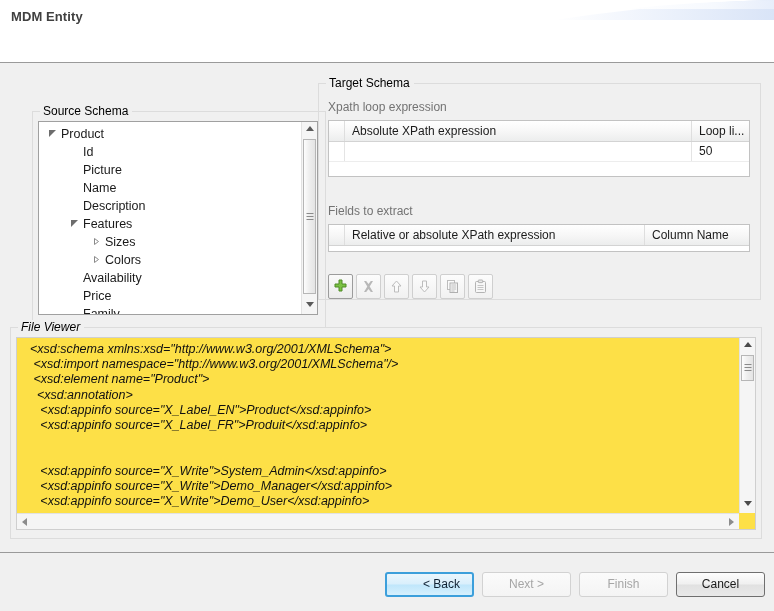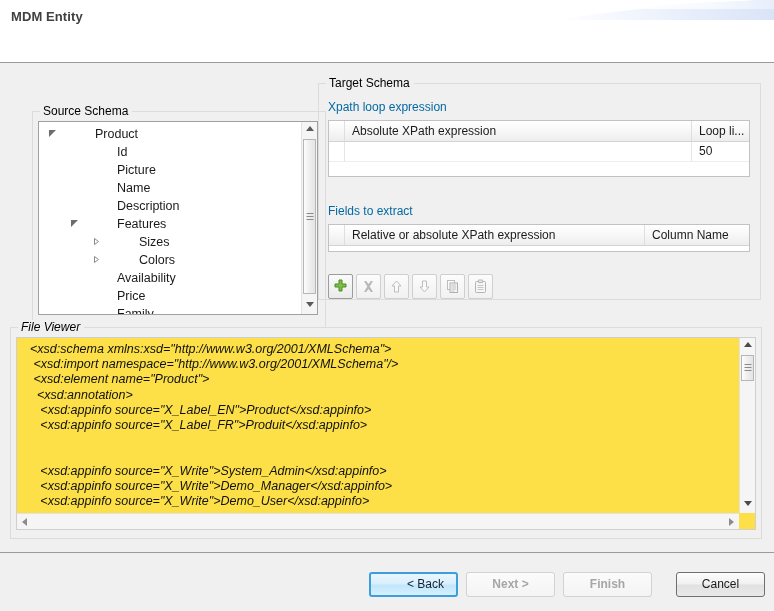--- a/index.html
+++ b/index.html
@@ -94,21 +94,20 @@
     width: 264px;
   }
   .tree-row {
     position: relative;
     height: 18px;
     line-height: 18px;
     white-space: nowrap;
     font-size: 12.5px;
     color: #1a1a1a;
     cursor: default;
-    padding-left: 34px;
   }
   .tree-row .twisty {
     position: absolute;
     width: 14px;
     text-align: center;
     top: 0;
     font-size: 8px;
     line-height: 18px;
     color: #5a5a5a;
   }
@@ -166,21 +165,21 @@
     top: 0; width: 16px; height: 16px;
   }
   .hscroll .sb-arrow.left { left: 0; }
   .hscroll .sb-arrow.right { right: 0; }
   .arrow-glyph { display: block; margin: 4px auto 0; }
 
   
   .sub-label {
     position: absolute;
     font-size: 12px;
-    color: #0369a1;
+    color: #737373;
     white-space: nowrap;
   }
   #xpath-label { left: 9px; top: 16px; }
   #fields-label { left: 9px; top: 120px; text-align: center; }
 
   .tbl {
     position: absolute;
     background: #ffffff;
     border: 1px solid #c2c2c2;
     box-sizing: border-box;
@@ -300,33 +299,32 @@
     font-size: 12px;
     border: 1px solid #b4b4b4;
     border-radius: 3px;
     background: linear-gradient(to bottom, #fdfdfd 0%, #f3f3f3 48%, #e7e7e7 52%, #ededed 100%);
     color: #1b1b1b;
     box-sizing: border-box;
     cursor: default;
     user-select: none;
   }
   .wbtn.disabled { color: #a6a6a6; border-color: #d2d2d2;
-    background: linear-gradient(to bottom, #fbfbfb 0%, #f4f4f4 100%); font-weight: bold; }
+    background: linear-gradient(to bottom, #fbfbfb 0%, #f4f4f4 100%); }
   .wbtn.default {
     border: 2px solid #3c9fdb;
     border-radius: 3px;
     background: linear-gradient(to bottom, #eaf6fd 0%, #d9effc 48%, #bfe6fb 52%, #d6f0fd 100%);
     line-height: 21px;
     color: #123;
     padding-left: 24px;
   }
   .wbtn.focused {
     border: 1px solid #6f6f6f;
     background: linear-gradient(to bottom, #fdfdfd 0%, #f0f0f0 48%, #e1e1e1 52%, #e9e9e9 100%);
-    margin-left: 16px;
   }
 </style>
 </head>
 <body>
 
 <div class="wizard">
 
   <div class="header">
     <div class="header-title">MDM Entity</div>
     <svg class="header-swoosh" viewBox="0 0 300 30" preserveAspectRatio="none">

